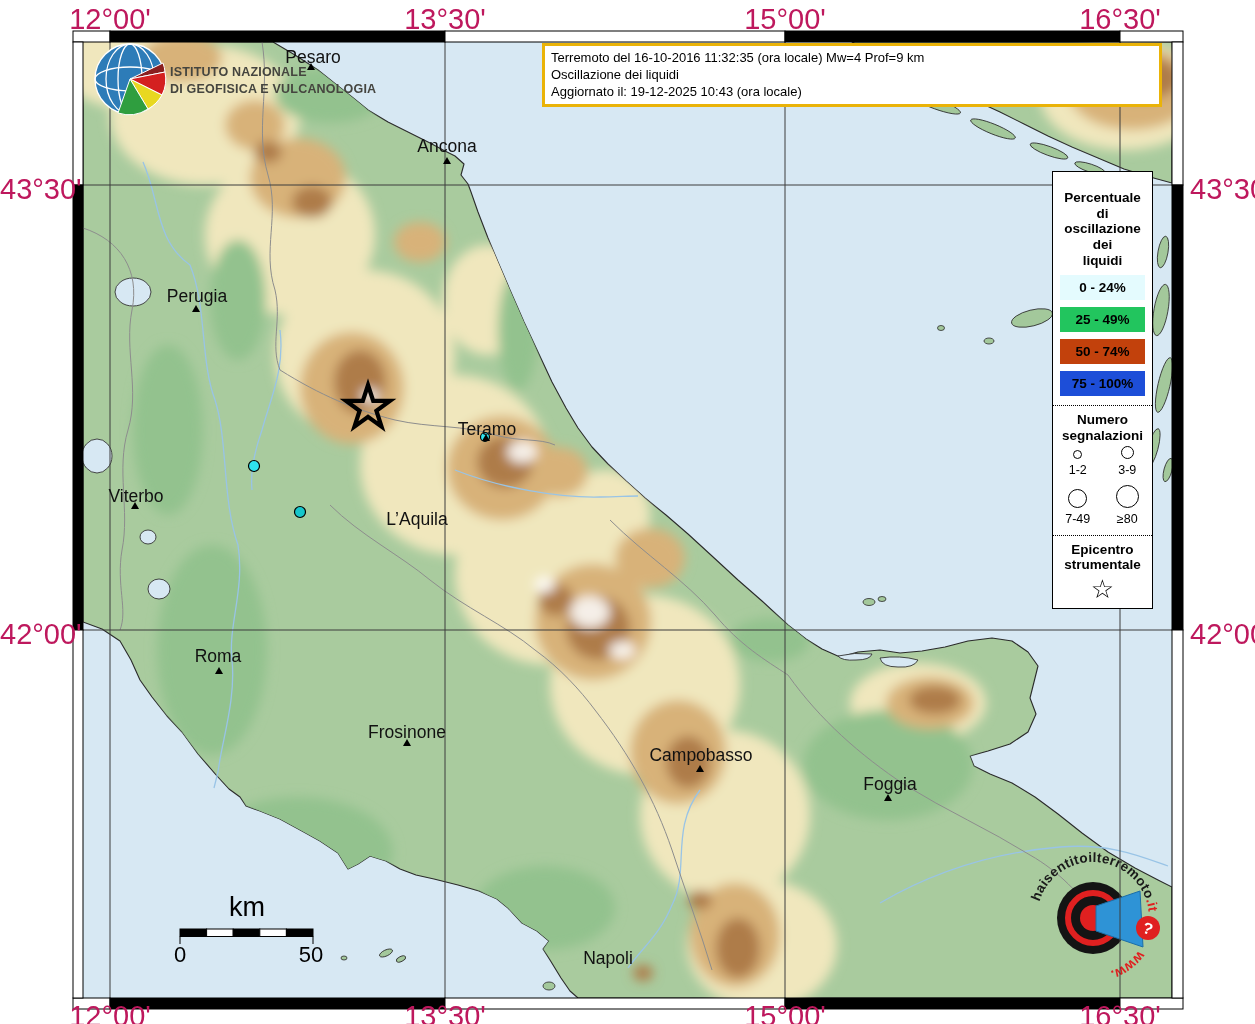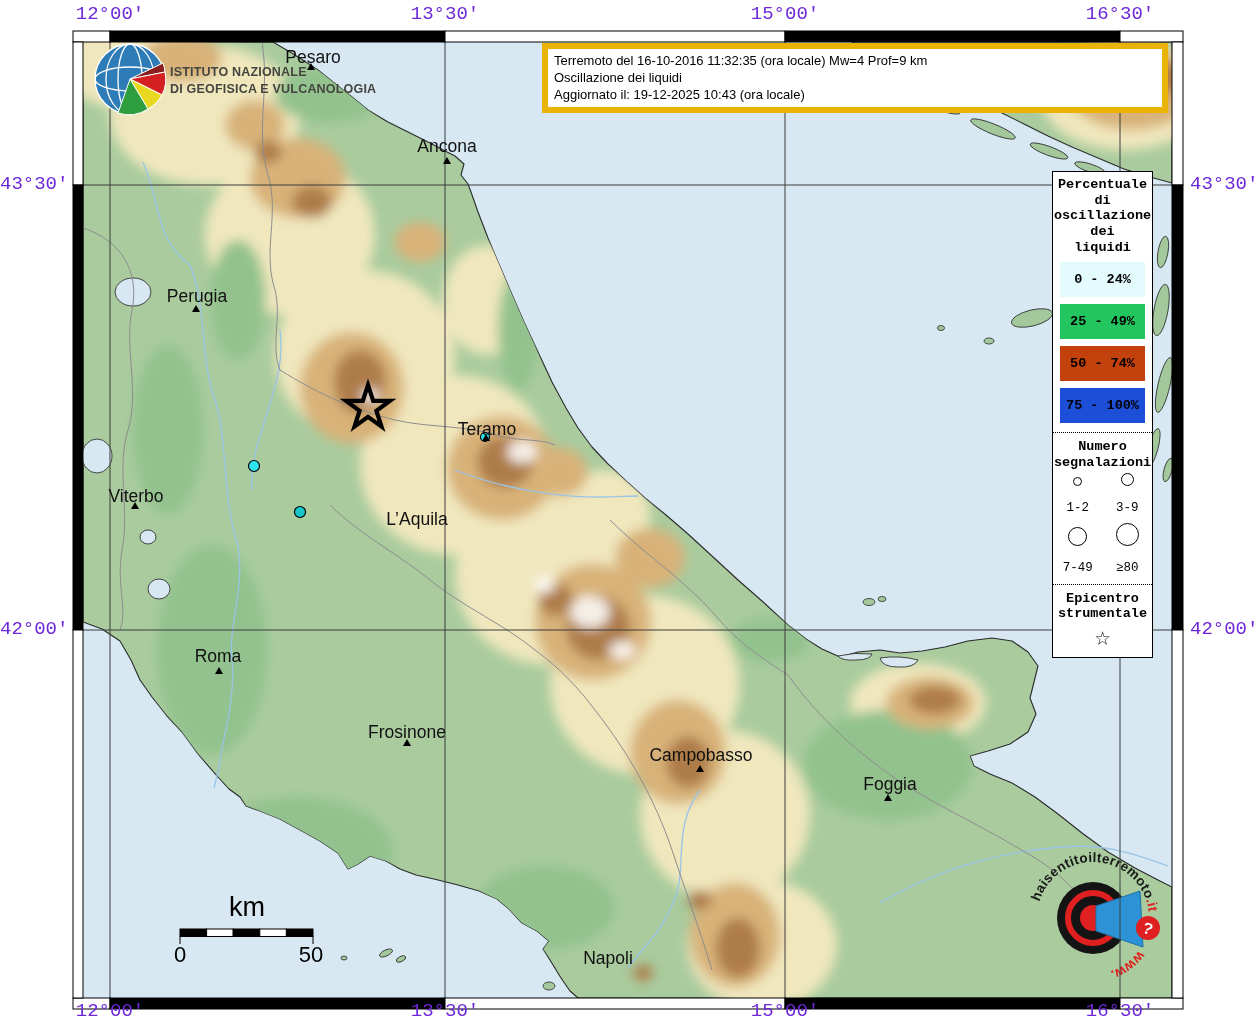--- a/index.html
+++ b/index.html
@@ -1,33 +1,33 @@
 <!DOCTYPE html>
 <html><head>
 <meta charset="utf-8">
 <style>
   html,body{margin:0;padding:0;background:#fff;}
   .stage{position:relative;width:1255px;height:1024px;overflow:hidden;
          font-family:"Liberation Sans",sans-serif;background:#fff;}
   .stage > svg{position:absolute;left:0;top:0;}
-  .coord{position:absolute;font-size:19px;color:#6d28d9;white-space:nowrap;font-family:Liberation Mono, monospace;}
+  .coord{position:absolute;font-size:29px;color:#be185d;white-space:nowrap;}
   .coord.topb{transform:translateX(-50%);}
   .coord.side-l{left:0;width:66px;text-align:right;}
   .infobox{position:absolute;left:542px;top:43px;width:602px;background:#fff;
-           border:6px solid #eab308;padding:3px 6px 4px;font-size:13px;line-height:1.32;color:#000;}
+           border:3px solid #eab308;padding:3px 6px 4px;font-size:13px;line-height:1.32;color:#000;}
   .legend{position:absolute;left:1052px;top:171px;width:99px;background:#fff;
-          border:1.5px solid #000;text-align:center;padding:3px 0 6px;color:#000;font-family:Liberation Mono, monospace;}
+          border:1.5px solid #000;text-align:center;padding:16px 0 6px;color:#000;}
   .legend .ttl{font-weight:bold;font-size:13.5px;line-height:1.16;padding-top:2px;}
-  .swatch{width:85px;height:35px;margin:7px auto 0;display:flex;align-items:center;
+  .swatch{width:85px;height:25px;margin:7px auto 0;display:flex;align-items:center;
           justify-content:center;font-weight:bold;font-size:13.5px;color:#000;}
   .ldiv{border-top:1.5px dotted #000;margin:9px 0 4px;}
   .circgrid{display:grid;grid-template-columns:1fr 1fr;align-items:end;margin-top:2px;}
   .circgrid .cc{display:flex;flex-direction:column;align-items:center;justify-content:flex-end;}
   .ring{display:inline-block;border:1.5px solid #000;border-radius:50%;background:#fff;}
-  .clab{font-size:12.5px;margin-top:15px;}
+  .clab{font-size:12.5px;margin-top:4px;}
   .starglyph{font-size:26px;line-height:1;margin-top:3px;}
 </style>
 </head>
 <body>
 
 <div class="stage">
 
 <svg width="1255" height="1024" viewBox="0 0 1255 1024">
   <defs>
     <clipPath id="mapclip">

